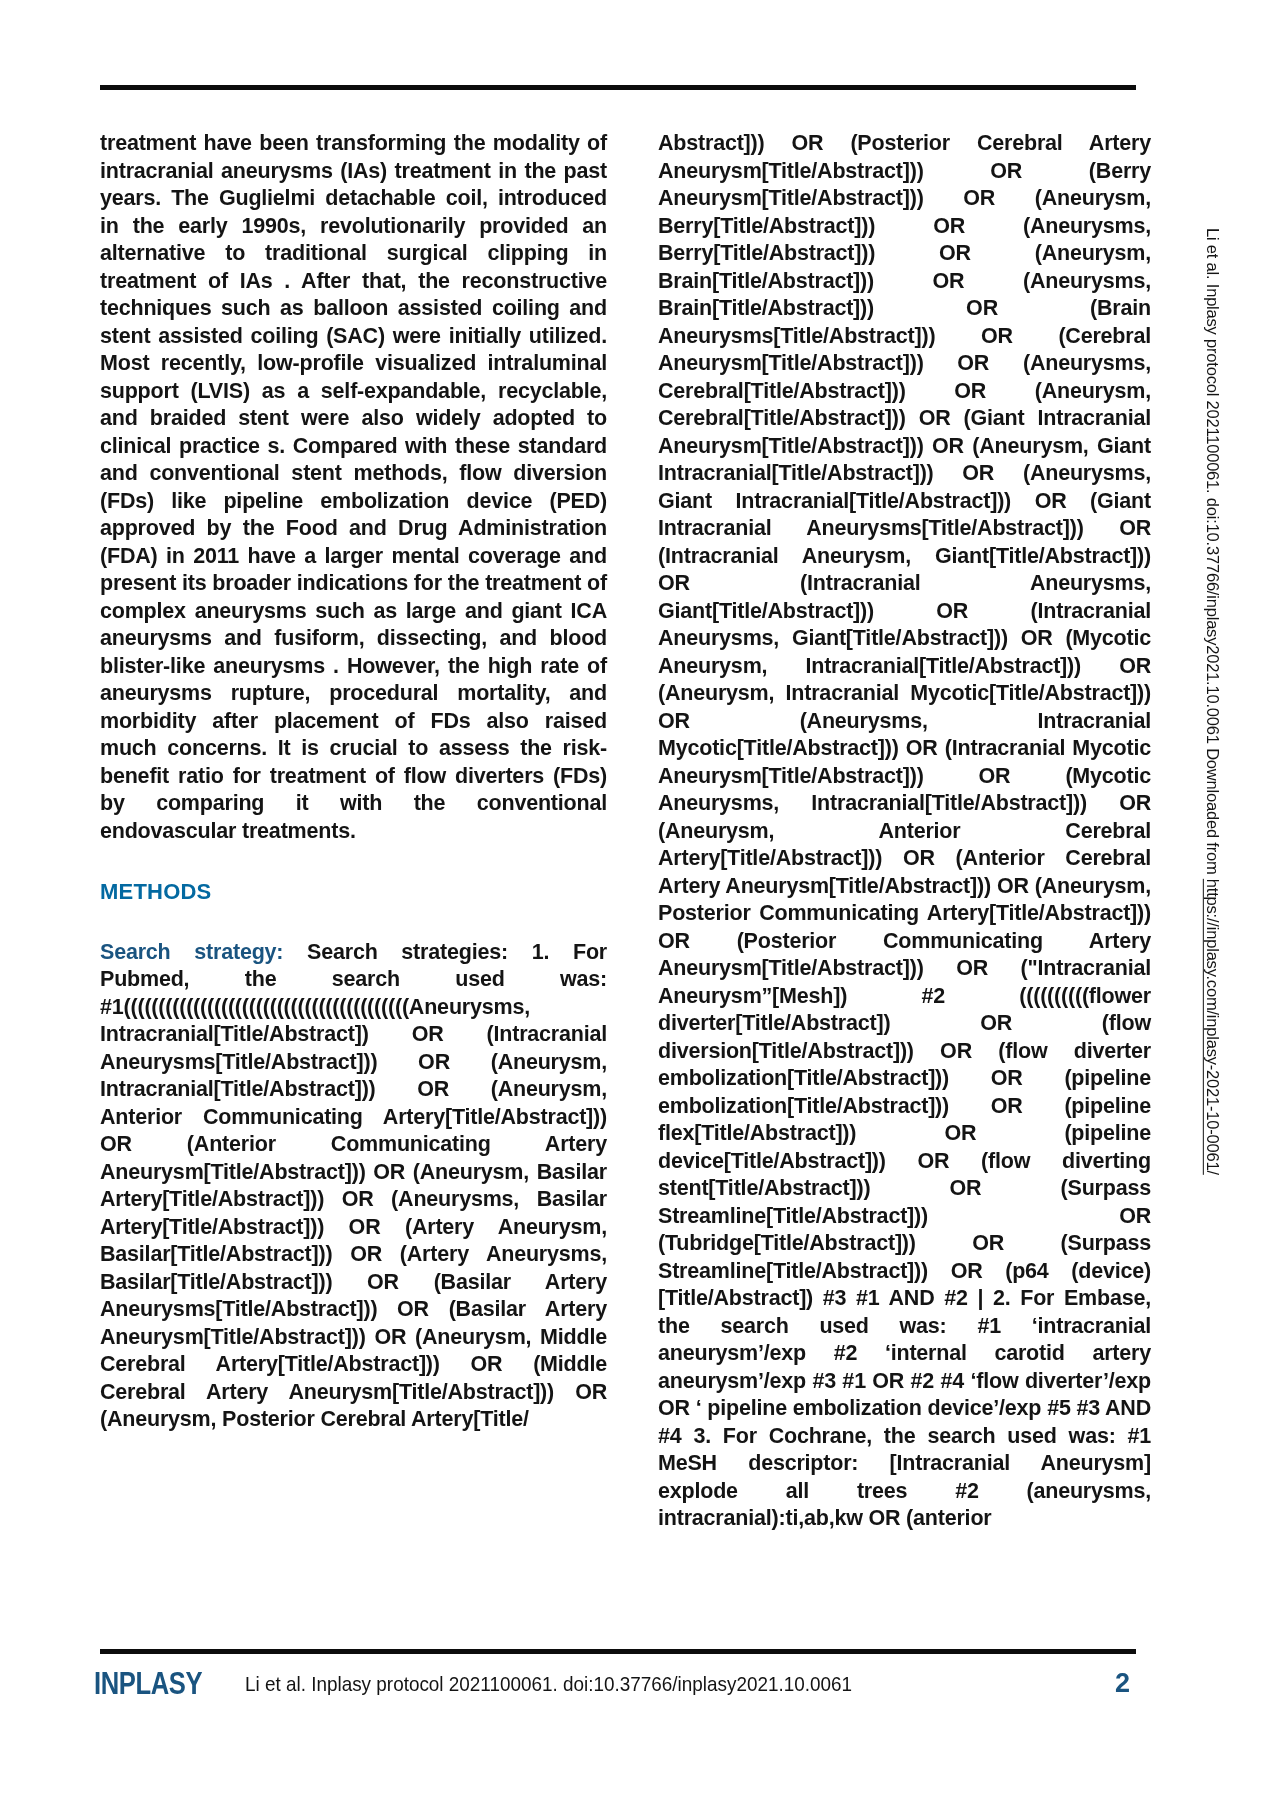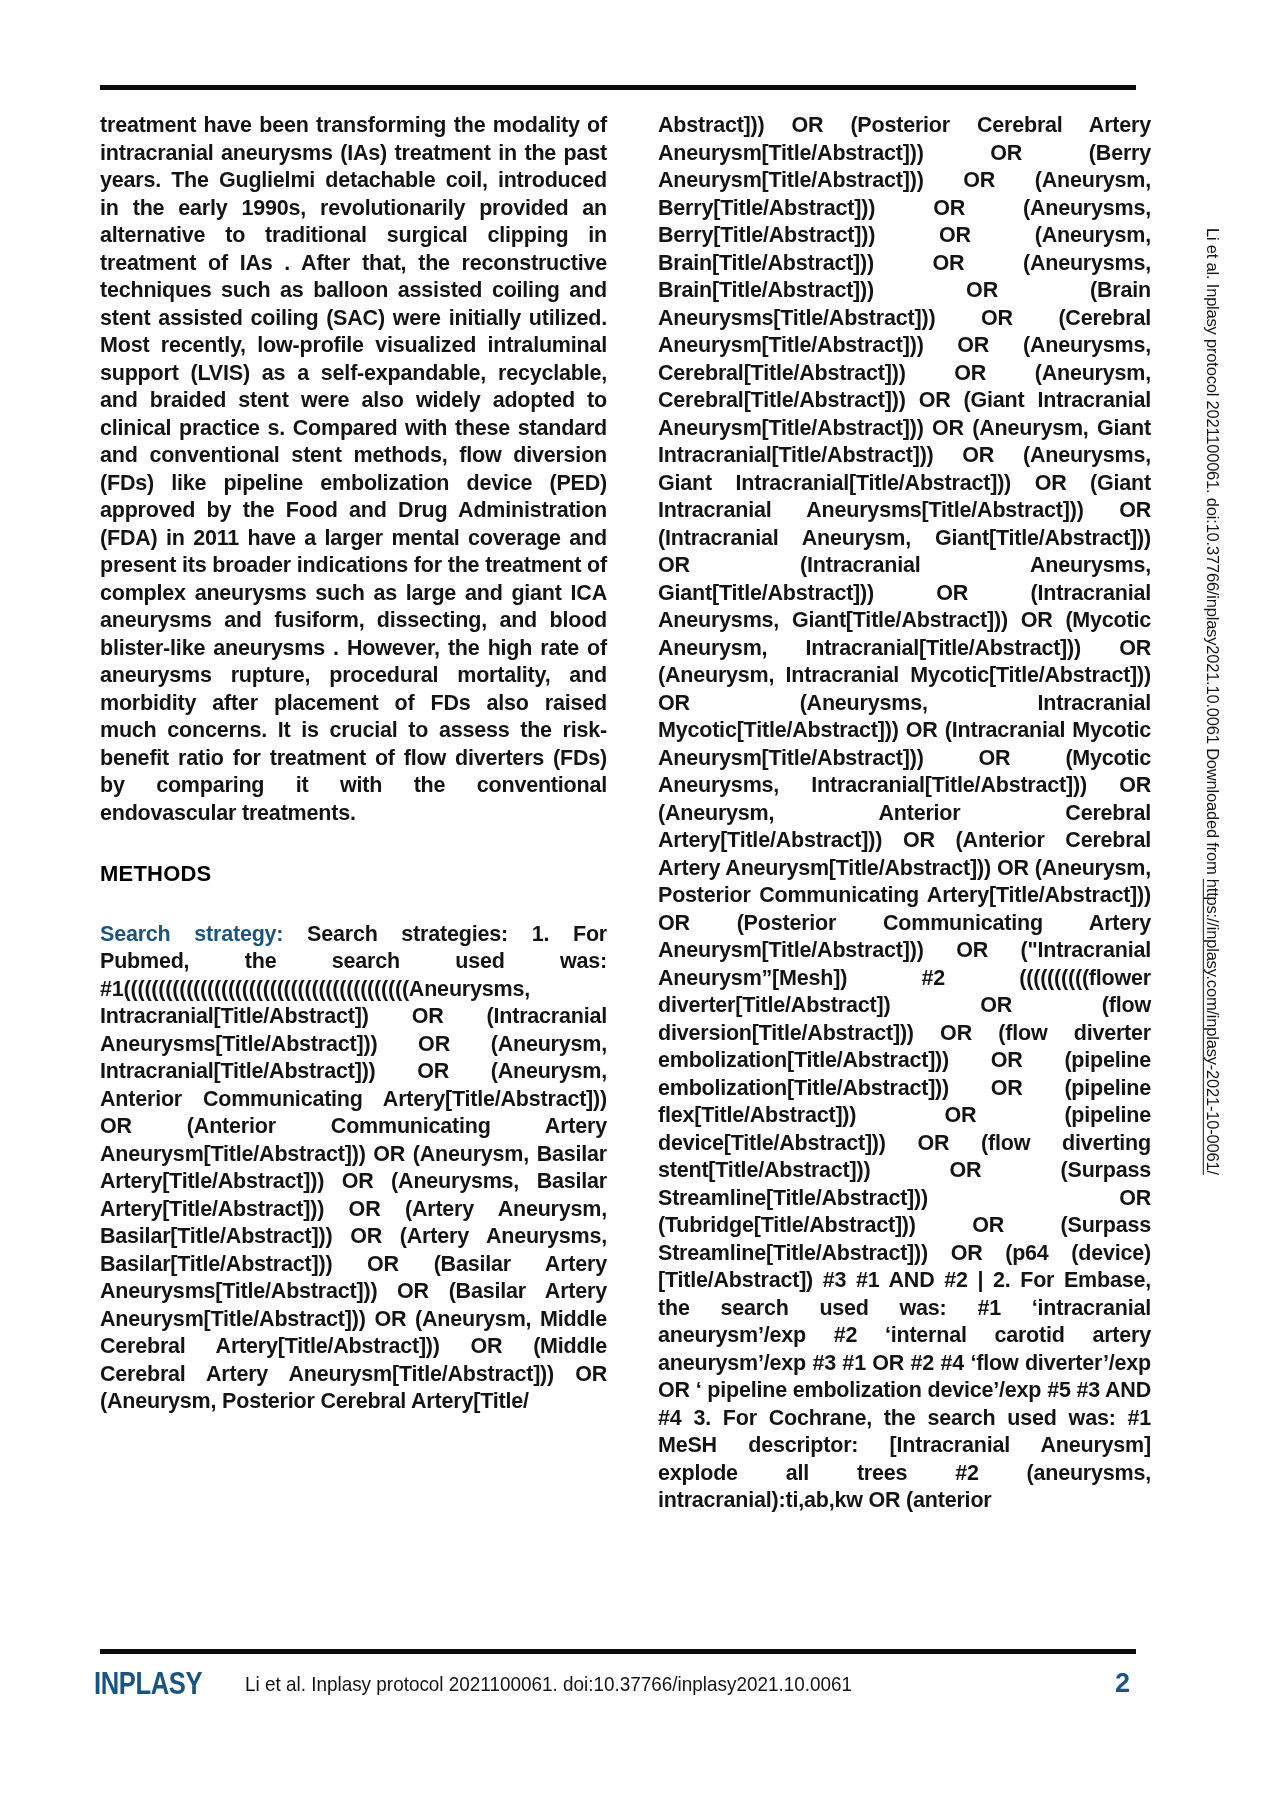--- a/index.html
+++ b/index.html
@@ -18,21 +18,21 @@
     width: 1036px;
     height: 5px;
     background: #0c0c0c;
   }
   .rule-top { top: 85px; }
   .rule-bottom { top: 1649px; }
 
   .columns {
     position: absolute;
     left: 100px;
-    top: 112px;
+    top: 130px;
     width: 1053px;
     height: 1534px;
     overflow: hidden;
     display: flex;
     gap: 51px;
   }
   .col {
     text-align: justify;
     font-weight: 700;
     font-size: 21.5px;
@@ -101,21 +101,21 @@
 </head>
 <body>
 
 <div class="page">
 
   <div class="rule rule-top"></div>
 
   <div class="columns">
     <div class="col col-left">
       <p>treatment have been transforming the modality of intracranial aneurysms (IAs) treatment in the past years. The Guglielmi detachable coil, introduced in the early 1990s, revolutionarily provided an alternative to traditional surgical clipping in treatment of IAs . After that, the reconstructive techniques such as balloon assisted coiling and stent assisted coiling (SAC) were initially utilized. Most recently, low-profile visualized intraluminal support (LVIS) as a self-expandable, recyclable, and braided stent were also widely adopted to clinical practice s. Compared with these standard and conventional stent methods, flow diversion (FDs) like pipeline embolization device (PED) approved by the Food and Drug Administration (FDA) in 2011 have a larger mental coverage and present its broader indications for the treatment of complex aneurysms such as large and giant ICA aneurysms and fusiform, dissecting, and blood blister-like aneurysms . However, the high rate of aneurysms rupture, procedural mortality, and morbidity after placement of FDs also raised much concerns. It is crucial to assess the risk-benefit ratio for treatment of flow diverters (FDs) by comparing it with the conventional endovascular treatments.</p>
-      <h2 class="methods-heading accent" style="color: #000000;">METHODS</h2>
+      <h2 class="methods-heading accent" style="color: #0369a1;">METHODS</h2>
       <p><span class="accent" style="color: rgb(26, 84, 128);">Search strategy:</span><span> Search strategies: 1. For Pubmed, the search used was: #1(((((((((((((((((((((((((((((((((((((((((Aneurysms, Intracranial[Title/Abstract]) OR (Intracranial Aneurysms[Title/Abstract])) OR (Aneurysm, Intracranial[Title/Abstract])) OR (Aneurysm, Anterior Communicating Artery[Title/Abstract])) OR (Anterior Communicating Artery Aneurysm[Title/Abstract])) OR (Aneurysm, Basilar Artery[Title/Abstract])) OR (Aneurysms, Basilar Artery[Title/Abstract])) OR (Artery Aneurysm, Basilar[Title/Abstract])) OR (Artery Aneurysms, Basilar[Title/Abstract])) OR (Basilar Artery Aneurysms[Title/Abstract])) OR (Basilar Artery Aneurysm[Title/Abstract])) OR (Aneurysm, Middle Cerebral Artery[Title/Abstract])) OR (Middle Cerebral Artery Aneurysm[Title/Abstract])) OR (Aneurysm, Posterior Cerebral Artery[Title/</span></p>
     </div>
     <div class="col col-right">
       <p>Abstract])) OR (Posterior Cerebral Artery Aneurysm[Title/Abstract])) OR (Berry Aneurysm[Title/Abstract])) OR (Aneurysm, Berry[Title/Abstract])) OR (Aneurysms, Berry[Title/Abstract])) OR (Aneurysm, Brain[Title/Abstract])) OR (Aneurysms, Brain[Title/Abstract])) OR (Brain Aneurysms[Title/Abstract])) OR (Cerebral Aneurysm[Title/Abstract])) OR (Aneurysms, Cerebral[Title/Abstract])) OR (Aneurysm, Cerebral[Title/Abstract])) OR (Giant Intracranial Aneurysm[Title/Abstract])) OR (Aneurysm, Giant Intracranial[Title/Abstract])) OR (Aneurysms, Giant Intracranial[Title/Abstract])) OR (Giant Intracranial Aneurysms[Title/Abstract])) OR (Intracranial Aneurysm, Giant[Title/Abstract])) OR (Intracranial Aneurysms, Giant[Title/Abstract])) OR (Intracranial Aneurysms, Giant[Title/Abstract])) OR (Mycotic Aneurysm, Intracranial[Title/Abstract])) OR (Aneurysm, Intracranial Mycotic[Title/Abstract])) OR (Aneurysms, Intracranial Mycotic[Title/Abstract])) OR (Intracranial Mycotic Aneurysm[Title/Abstract])) OR (Mycotic Aneurysms, Intracranial[Title/Abstract])) OR (Aneurysm, Anterior Cerebral Artery[Title/Abstract])) OR (Anterior Cerebral Artery Aneurysm[Title/Abstract])) OR (Aneurysm, Posterior Communicating Artery[Title/Abstract])) OR (Posterior Communicating Artery Aneurysm[Title/Abstract])) OR ("Intracranial Aneurysm”[Mesh]) #2 ((((((((((flower diverter[Title/Abstract]) OR (flow diversion[Title/Abstract])) OR (flow diverter embolization[Title/Abstract])) OR (pipeline embolization[Title/Abstract])) OR (pipeline flex[Title/Abstract])) OR (pipeline device[Title/Abstract])) OR (flow diverting stent[Title/Abstract])) OR (Surpass Streamline[Title/Abstract])) OR (Tubridge[Title/Abstract])) OR (Surpass Streamline[Title/Abstract])) OR (p64 (device)[Title/Abstract]) #3 #1 AND #2 | 2. For Embase, the search used was: #1 ‘intracranial aneurysm’/exp #2 ‘internal carotid artery aneurysm’/exp #3 #1 OR #2 #4 ‘flow diverter’/exp OR ‘ pipeline embolization device’/exp #5 #3 AND #4 3. For Cochrane, the search used was: #1 MeSH descriptor: [Intracranial Aneurysm] explode all trees #2 (aneurysms, intracranial):ti,ab,kw OR (anterior</p>
     </div>
   </div>
 
   <div class="sidebar"><span>Li et al. Inplasy protocol 2021100061. doi:10.37766/inplasy2021.10.0061 Downloaded from </span><span class="sidebar-link">https://inplasy.com/inplasy-2021-10-0061/</span></div>
 
   <div class="rule rule-bottom"></div>

